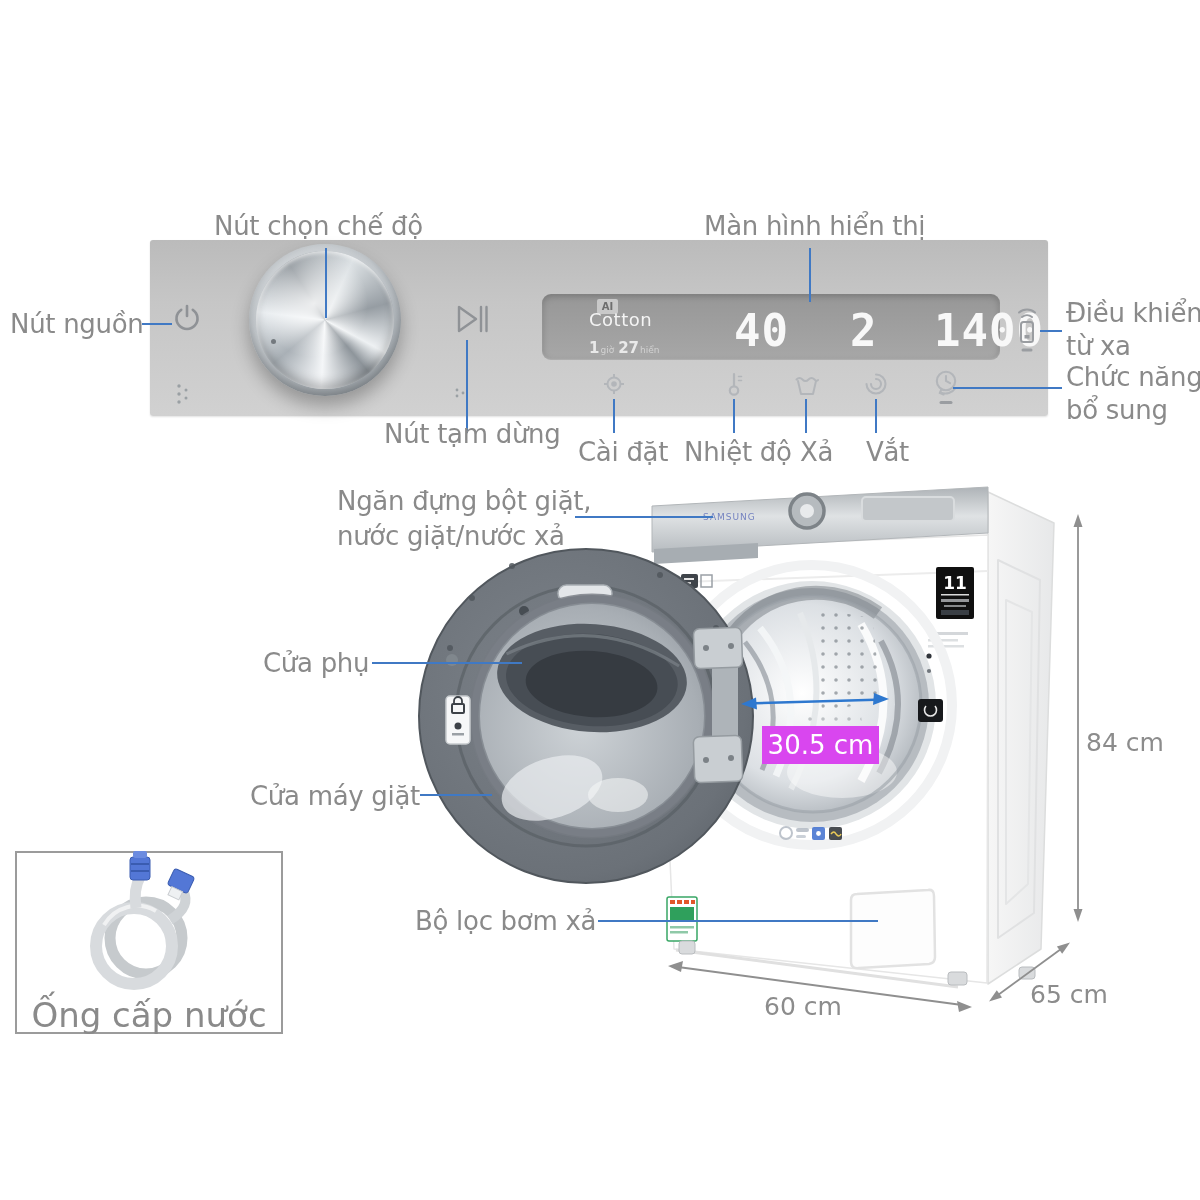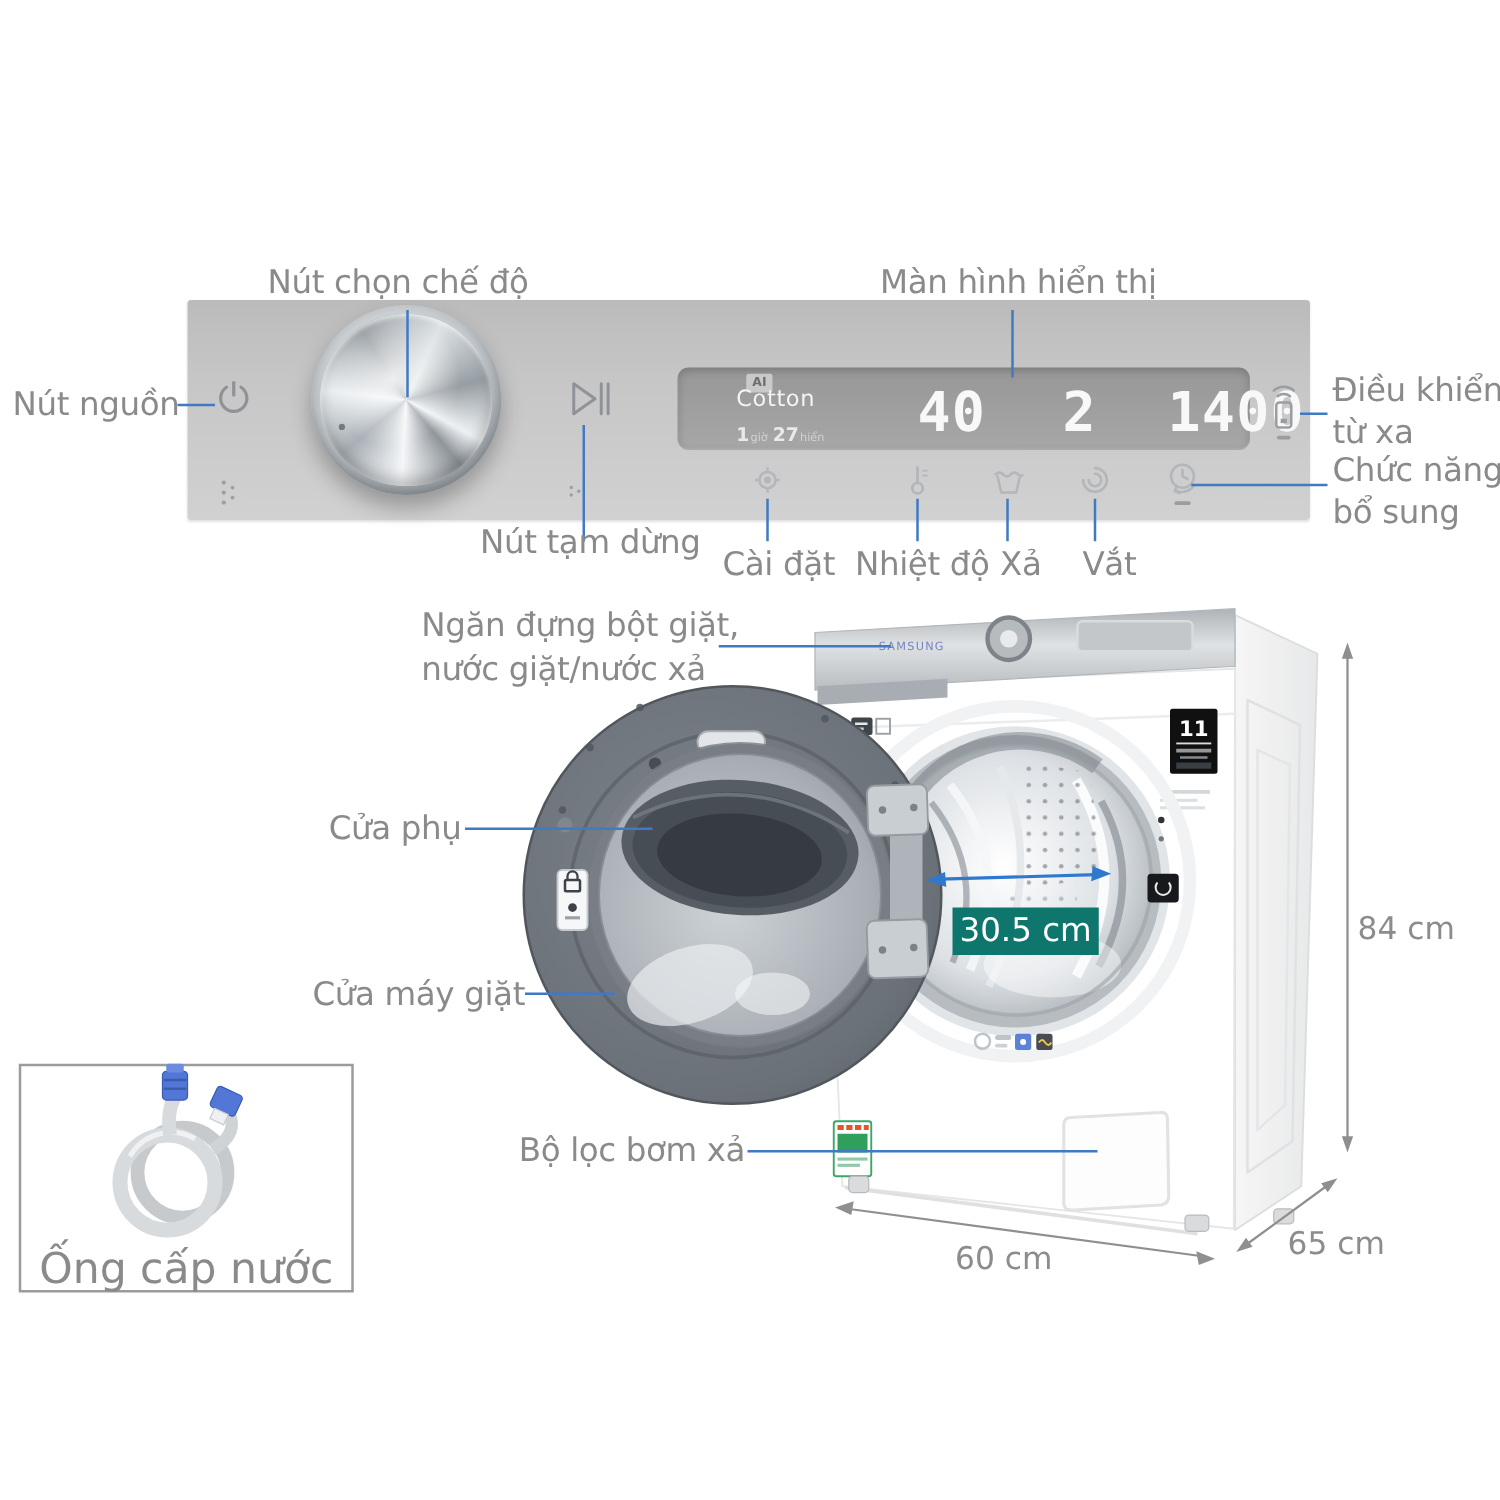--- a/index.html
+++ b/index.html
@@ -32,21 +32,21 @@
   .time-row .big{font-size:15px;font-weight:bold;}
   .time-row .sml{font-size:9px;color:#d2d2d2;margin:0 4px 0 1px;}
   .seg{position:absolute;top:11px;font-family:"DejaVu Sans Mono","Liberation Mono",monospace;
        font-weight:bold;font-size:44px;color:#f8f8f8;letter-spacing:1px;}
   .seg.s1{left:192px;} .seg.s2{left:308px;} .seg.s3{left:352px;margin-left:40px;}
   
   .label{position:absolute;color:#8a8a8a;font-size:26px;letter-spacing:-0.3px;z-index:6;
          white-space:nowrap;}
   .label.wrap{white-space:normal;line-height:33px;}
   .dim{position:absolute;color:#8c8c8c;font-size:25px;z-index:6;white-space:nowrap;}
-  .dim-badge{position:absolute;left:762px;top:726px;width:117px;height:38px;background:#0f766e;
+  .dim-badge{position:absolute;left:762px;top:726px;width:117px;height:38px;background:#d946ef;
        color:#ffffff;font-size:26px;text-align:center;line-height:38px;z-index:6;}
   .acc-box{position:absolute;left:15px;top:851px;width:268px;height:183px;
        border:2px solid #9b9b9b;box-sizing:border-box;z-index:1;}
   .acc-label{position:absolute;left:15px;top:995px;width:268px;text-align:center;z-index:6;
        color:#8a8a8a;font-size:34px;}
   
   .art{position:absolute;left:0;top:0;z-index:5;pointer-events:none;}
 </style>
 </head>
 <body>

